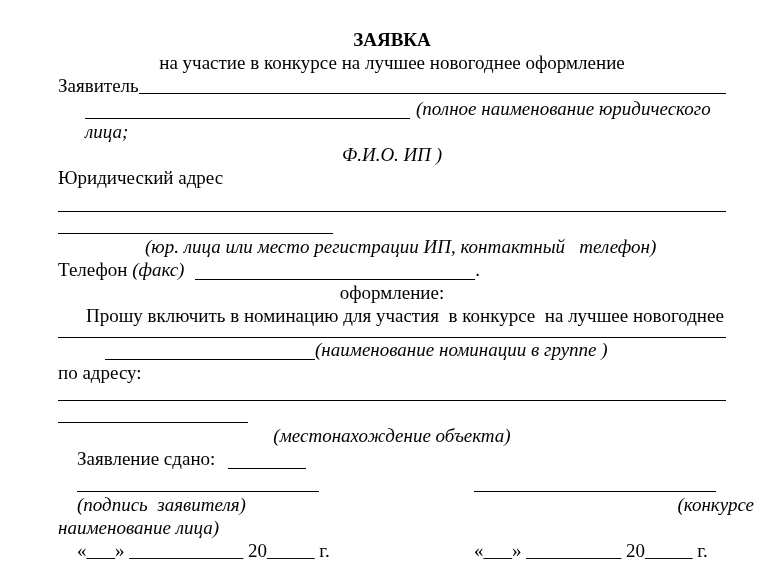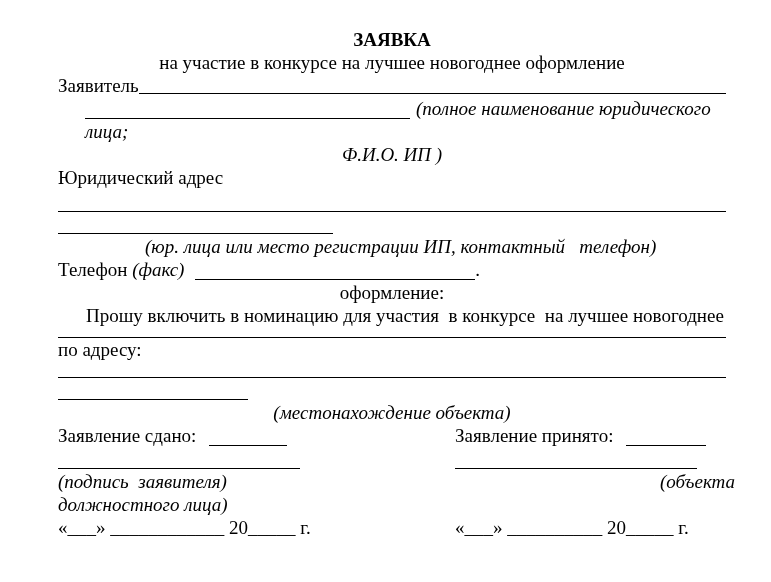--- a/index.html
+++ b/index.html
@@ -21,21 +21,21 @@
   }
   
   .blankline{border-bottom:1.6px solid #000;height:22px;}
   .blankline.h10{height:10px;}
   .blankline.h16{height:16px;}
   
   .flexrow{display:flex;align-items:flex-end;}
   .flexrow .label{white-space:nowrap;}
   .fillline{flex:1;border-bottom:1.6px solid #000;margin-bottom:3px;}
   
-  .twocol{position:relative;}
+  .twocol{position:relative;margin-left:19px;}
   .rcol{position:absolute;left:397px;top:0;width:280px;display:inline-block;}
   .sigcap-left{display:inline-block;width:244px;}
   .rcol.alignright{text-align:right;}
 </style>
 </head>
 <body>
 
 <div class="page">
 
   <div class="row center bold" data-bind="document.title">ЗАЯВКА</div>
@@ -68,52 +68,51 @@
     <span class="cap" data-bind="document.phone_fax_label">(факс)</span>
     <span class="bl" style="width:280px;margin-left:6px"></span><span data-bind="document.phone_line_end">.</span>
   </div>
 
   <div class="row center" data-bind="document.request_line2">оформление:</div>
 
   <div class="row" style="text-indent:28px" data-bind="document.request_line1">Прошу включить в номинацию для участия  в конкурсе  на лучшее новогоднее</div>
 
   <div class="blankline h10"></div>
 
+  <div class="row" style="margin-left:47px">
+    <span class="bl" style="width:210px"></span><span class="cap" data-bind="document.nomination_caption">(наименование номинации в группе )</span>
+  </div>
 
   <div class="row" data-bind="document.address_label">по адресу:</div>
 
   <div class="blankline h16"></div>
 
   <div class="row">
     <span class="bl" style="width:190px"></span>
   </div>
 
   <div class="row center cap" data-bind="document.location_caption">(местонахождение объекта)</div>
 
   <div class="row twocol">
     <span data-bind="document.submitted_label">Заявление сдано:</span>
     <span class="bl" style="width:78px;margin-left:8px"></span>
-    <span class="rcol">
-      <span data-bind="document.received_label">Заявление принято:</span>
-      <span class="bl" style="width:80px;margin-left:8px"></span>
-    </span>
   </div>
 
   <div class="row twocol">
     <span class="bl" style="width:242px"></span>
     <span class="rcol">
       <span class="bl" style="width:242px"></span>
     </span>
   </div>
 
   <div class="row twocol">
     <span class="sigcap-left cap" data-bind="document.applicant_signature_caption">(подпись  заявителя)</span>
-    <span class="rcol alignright cap" data-bind="document.official_signature_caption_start">(объекта</span>
+    <span class="rcol alignright cap" data-bind="document.official_signature_caption_start">(конкурсе</span>
   </div>
 
-  <div class="row cap" data-bind="document.official_signature_caption_end">должностного лица)</div>
+  <div class="row cap" data-bind="document.official_signature_caption_end">наименование лица)</div>
 
   <div class="row twocol">
     <span data-bind="document.date_left">«___» ____________ 20_____ г.</span>
     <span class="rcol" data-bind="document.date_right">«___» __________ 20_____ г.</span>
   </div>
 
 </div>
 
 </body></html>

